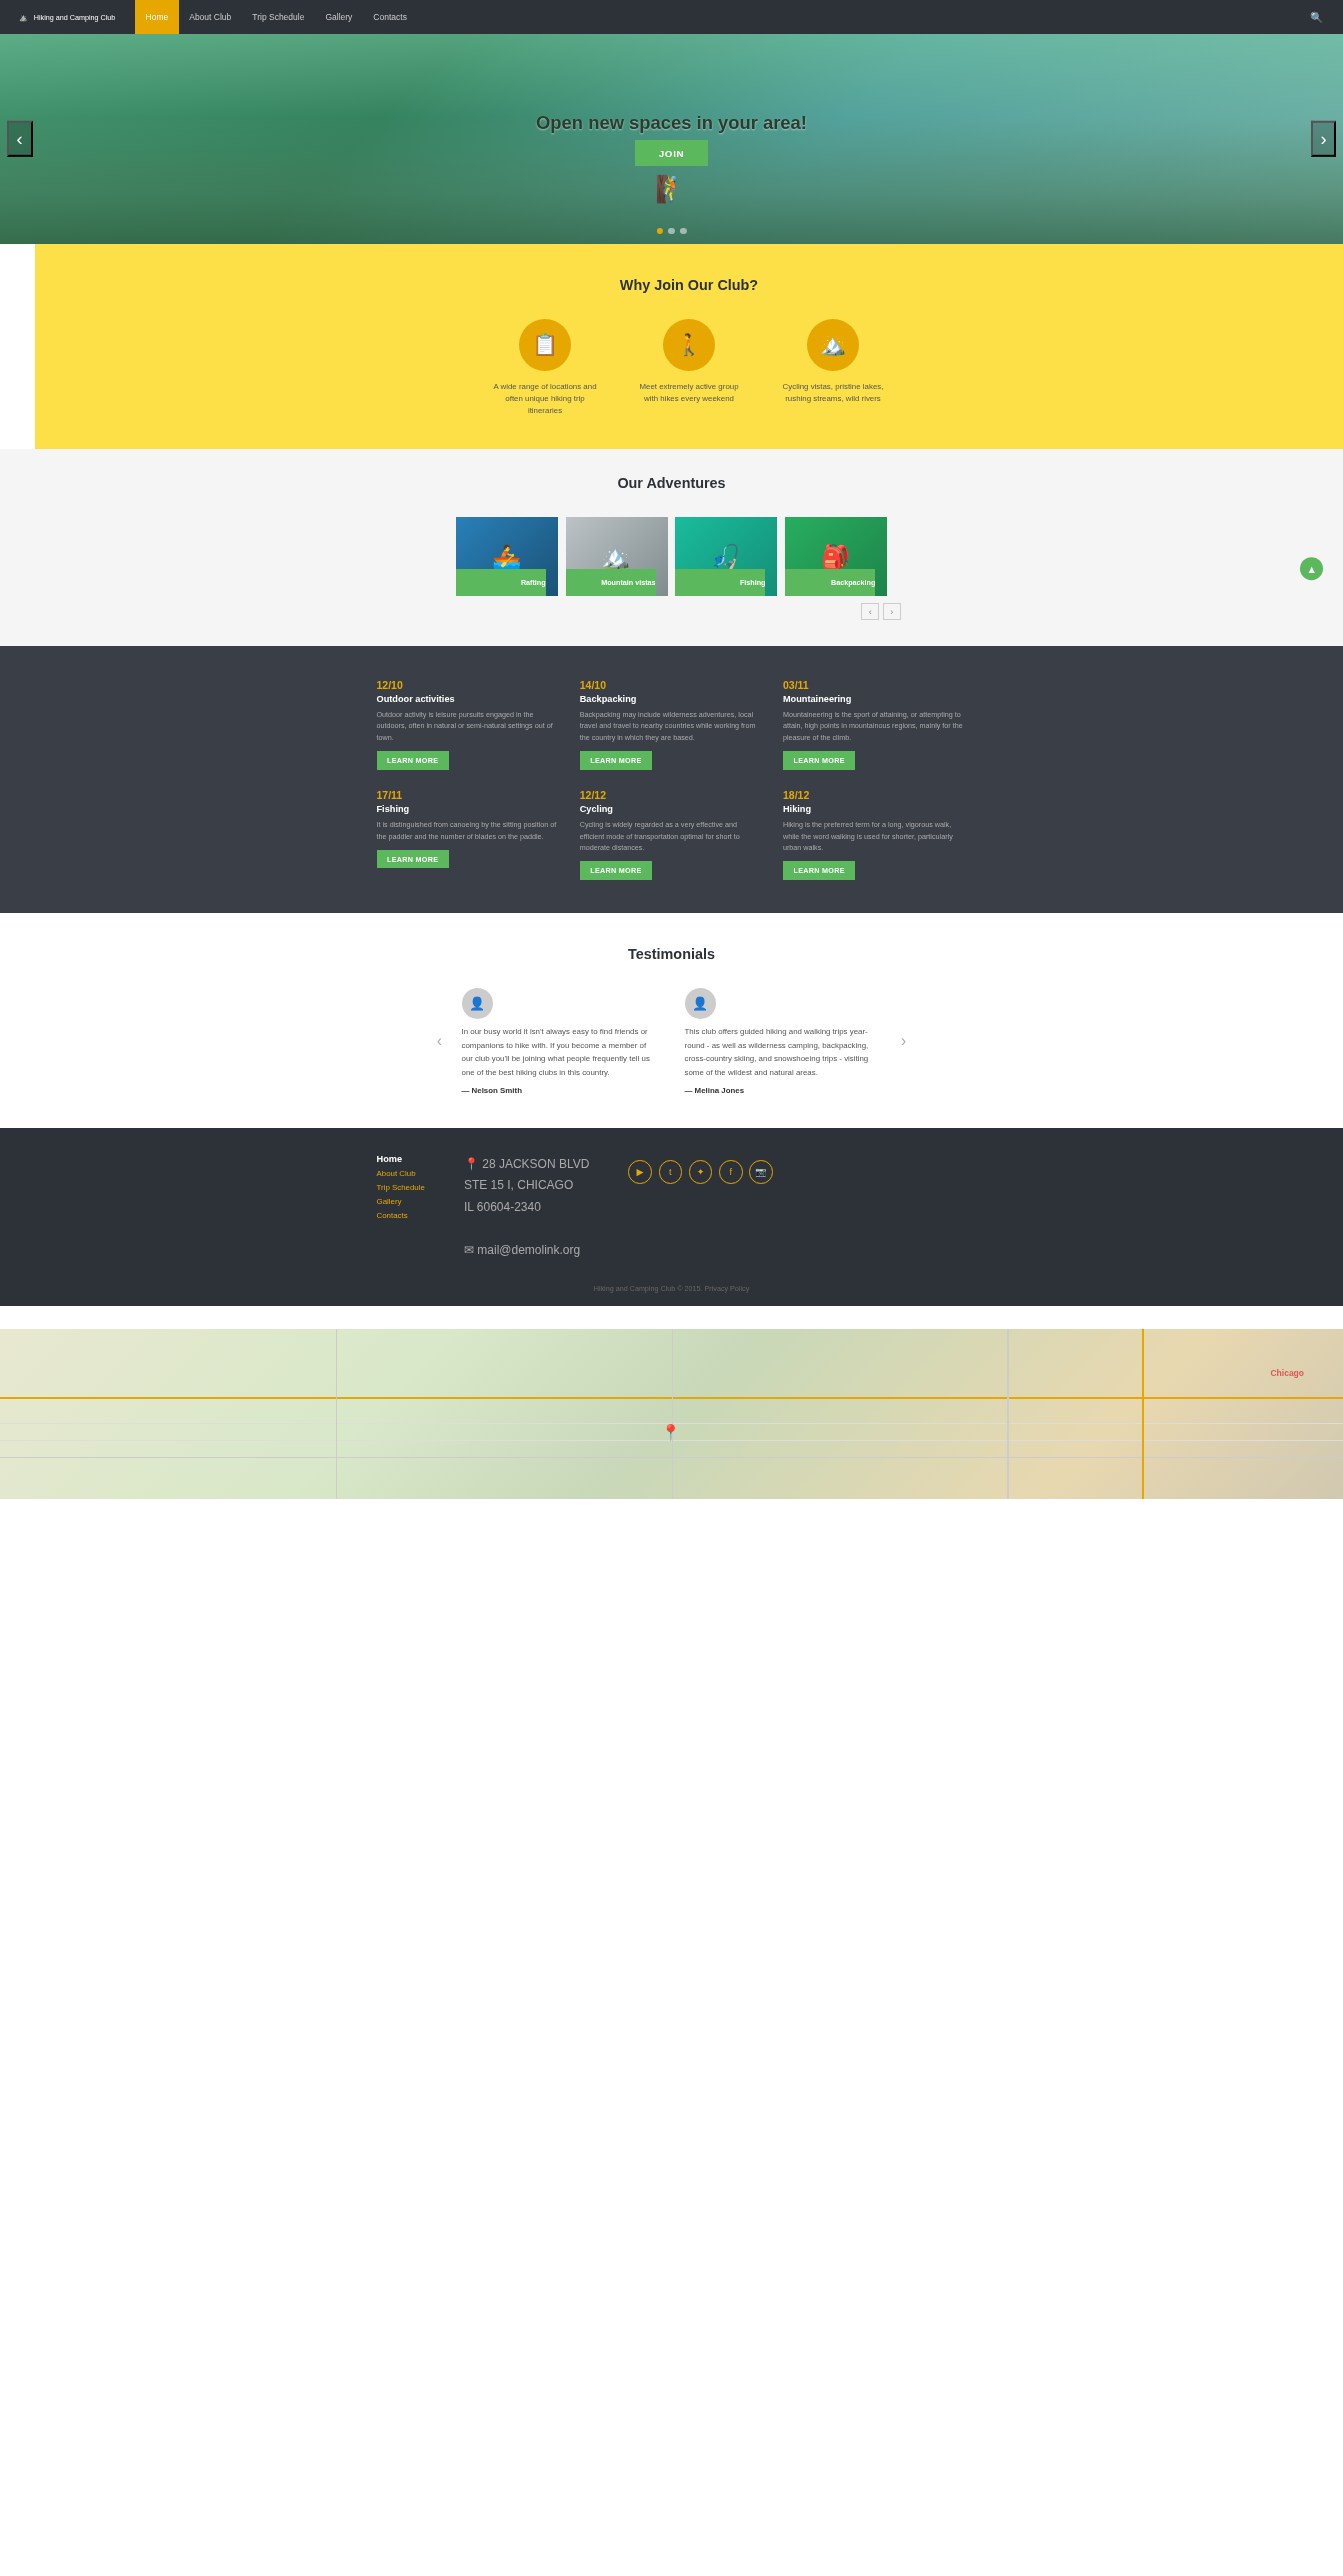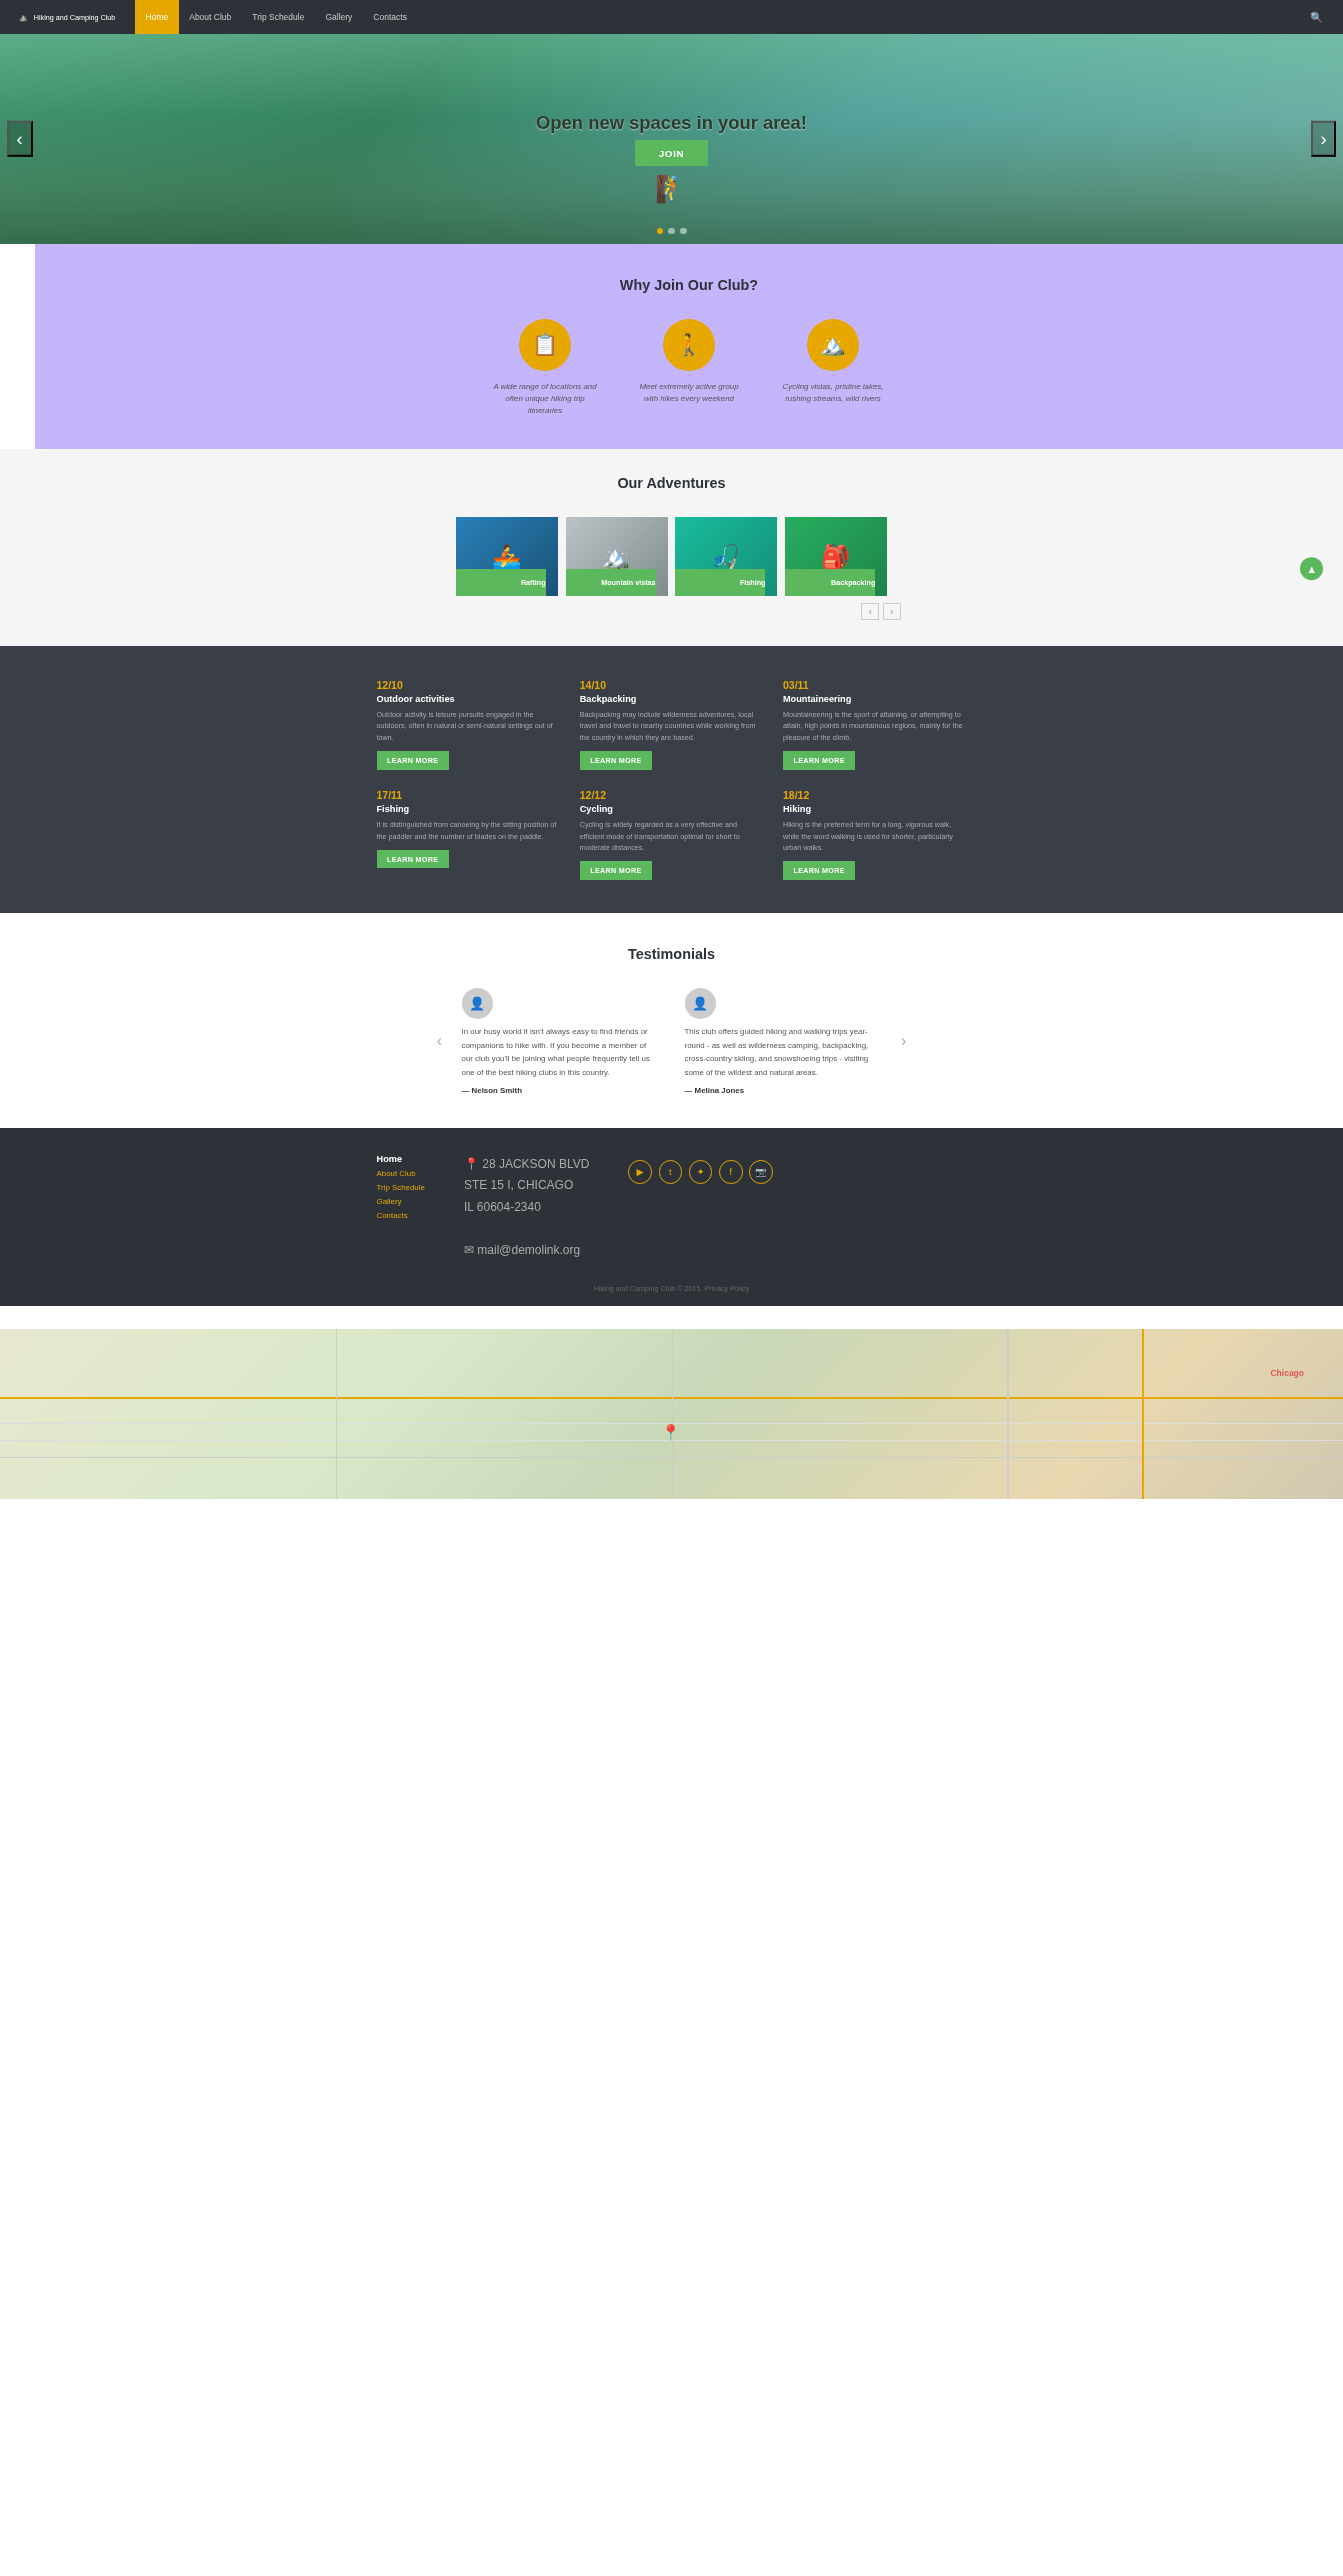--- a/index.html
+++ b/index.html
@@ -21,26 +21,26 @@
     .hero-join-btn { position: relative; z-index: 2; background: #5cb85c; color: #fff; border: none; padding: 7.9px 23.6px; font-size: 9.8px; font-weight: 700; cursor: pointer; letter-spacing: 0.7px; }
     .hero-figure { position: absolute; bottom: 39px; left: 50%; transform: translateX(-50%); z-index: 2; font-size: 26px; }
     .hero-prev, .hero-next { position: absolute; top: 50%; transform: translateY(-50%); z-index: 3; color: #fff; font-size: 18.4px; cursor: pointer; background: rgba(0,0,0,0.2); padding: 5.2px 7.9px; }
     .hero-prev { left: 6.6px; }
     .hero-next { right: 6.6px; }
     .hero-dots { position: absolute; bottom: 9.8px; left: 50%; transform: translateX(-50%); display: flex; gap: 5.2px; z-index: 3; }
     .hero-dot { width: 6.6px; height: 6.6px; border-radius: 50%; background: rgba(255,255,255,0.5); cursor: pointer; }
     .hero-dot.active { background: #e6a800; }
 
     
-    .why-join { padding: 33px 13px; text-align: center; background: #c4b5fd; margin-left: 35px; }
+    .why-join { padding: 33px 13px; text-align: center; background: #fde047; margin-left: 35px; }
     .section-title { font-size: 14.4px; font-weight: 700; margin-bottom: 26px; color: #2d3238; }
     .why-cards { display: flex; justify-content: center; gap: 39px; flex-wrap: wrap; }
     .why-card { max-width: 105px; text-align: center; }
     .why-icon-circle { width: 52px; height: 52px; border-radius: 50%; background: #e6a800; display: flex; align-items: center; justify-content: center; margin: 0 auto 9.8px; font-size: 21px; color: #fff; }
-    .why-card-text { font-size: 7.9px; color: #555; line-height: 1.5; font-style: italic; }
+    .why-card-text { font-size: 7.9px; color: #555; line-height: 1.5; }
 
     
     .adventures { padding: 26px 13px; background: #f5f5f5; text-align: center; }
     .adventures-grid { display: flex; justify-content: center; gap: 7.9px; flex-wrap: wrap; max-width: 459px; margin: 0 auto; position: relative; }
     .adventure-item { position: relative; width: 102px; cursor: pointer; overflow: hidden; }
     .adventure-img-placeholder { width: 102px; height: 79px; display: flex; align-items: center; justify-content: center; font-size: 23.6px; }
     .adventure-label { position: absolute; bottom: 0; left: 0; right: 12px; background: #5cb85c; color: #fff; font-size: 7.2px; padding: 9px 0; text-align: right; font-weight: 600; }
     .adventures-nav { display: flex; justify-content: flex-end; gap: 3.3px; margin-top: 6.6px; max-width: 459px; margin-left: auto; margin-right: auto; }
     .adv-nav-btn { background: none; border: 0.7px solid #ccc; padding: 2.6px 6.6px; cursor: pointer; font-size: 9.2px; color: #888; }
     .scroll-top-btn { position: absolute; right: 6.6px; top: 50%; transform: translateY(-50%); width: 23.6px; height: 23.6px; border-radius: 50%; background: #5cb85c; color: #fff; border: none; font-size: 10.5px; cursor: pointer; display: flex; align-items: center; justify-content: center; }

